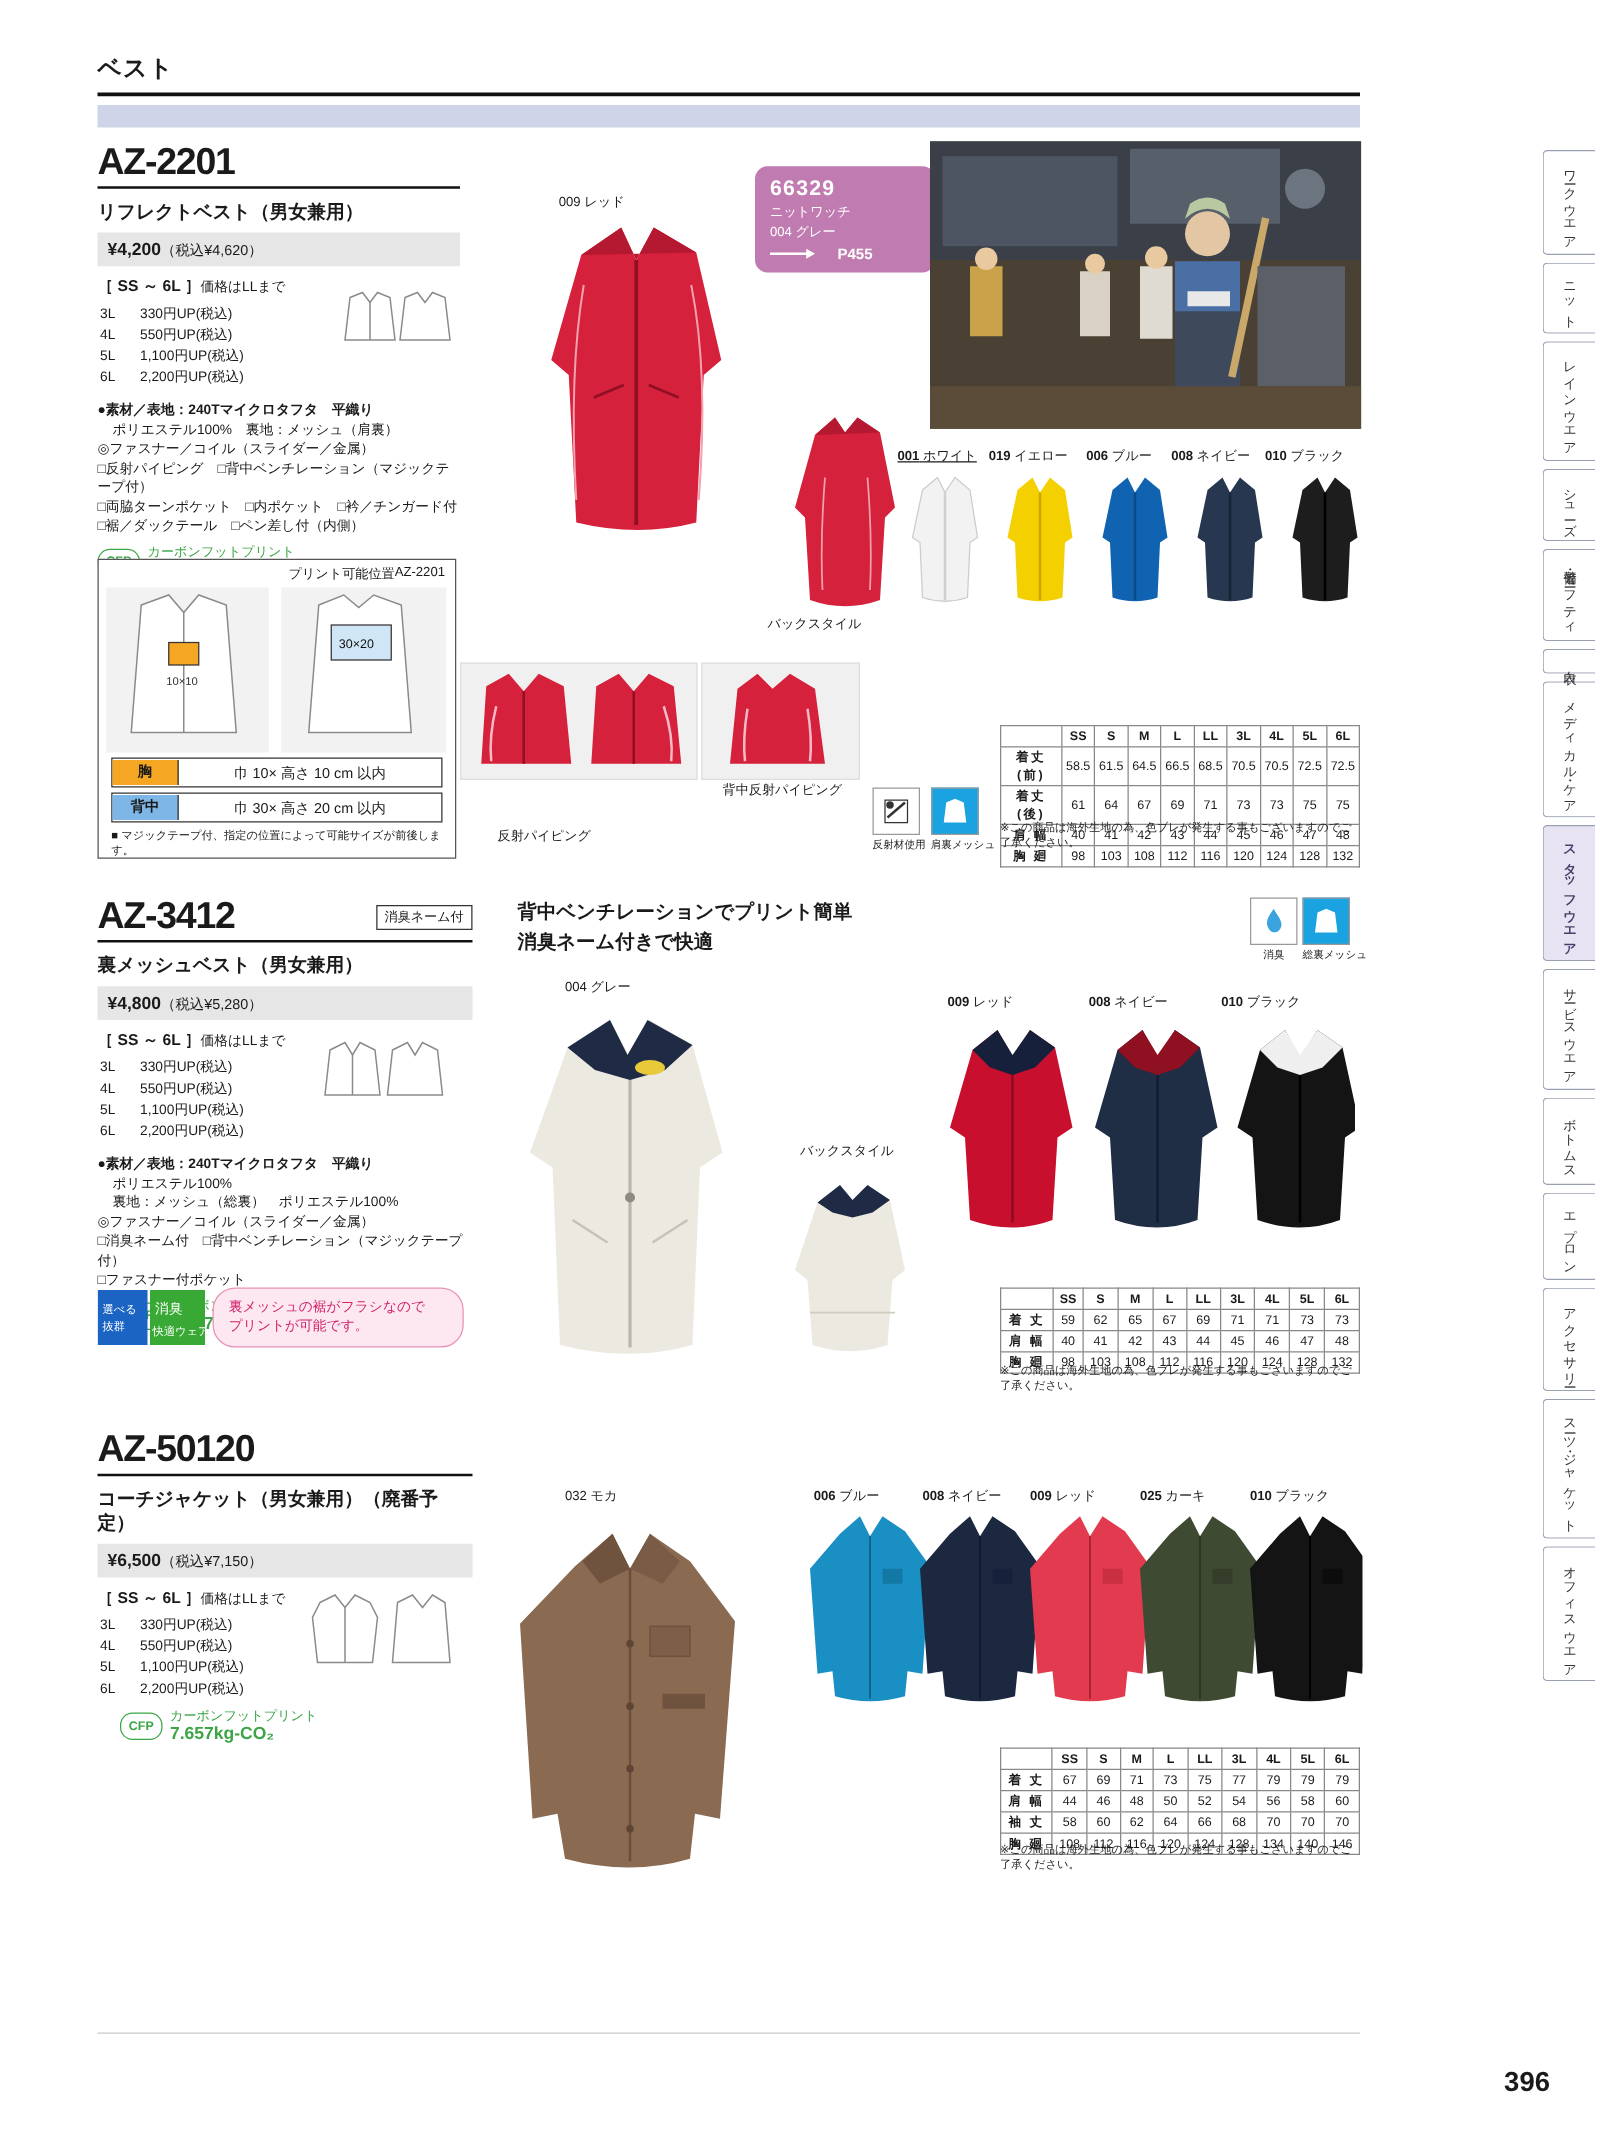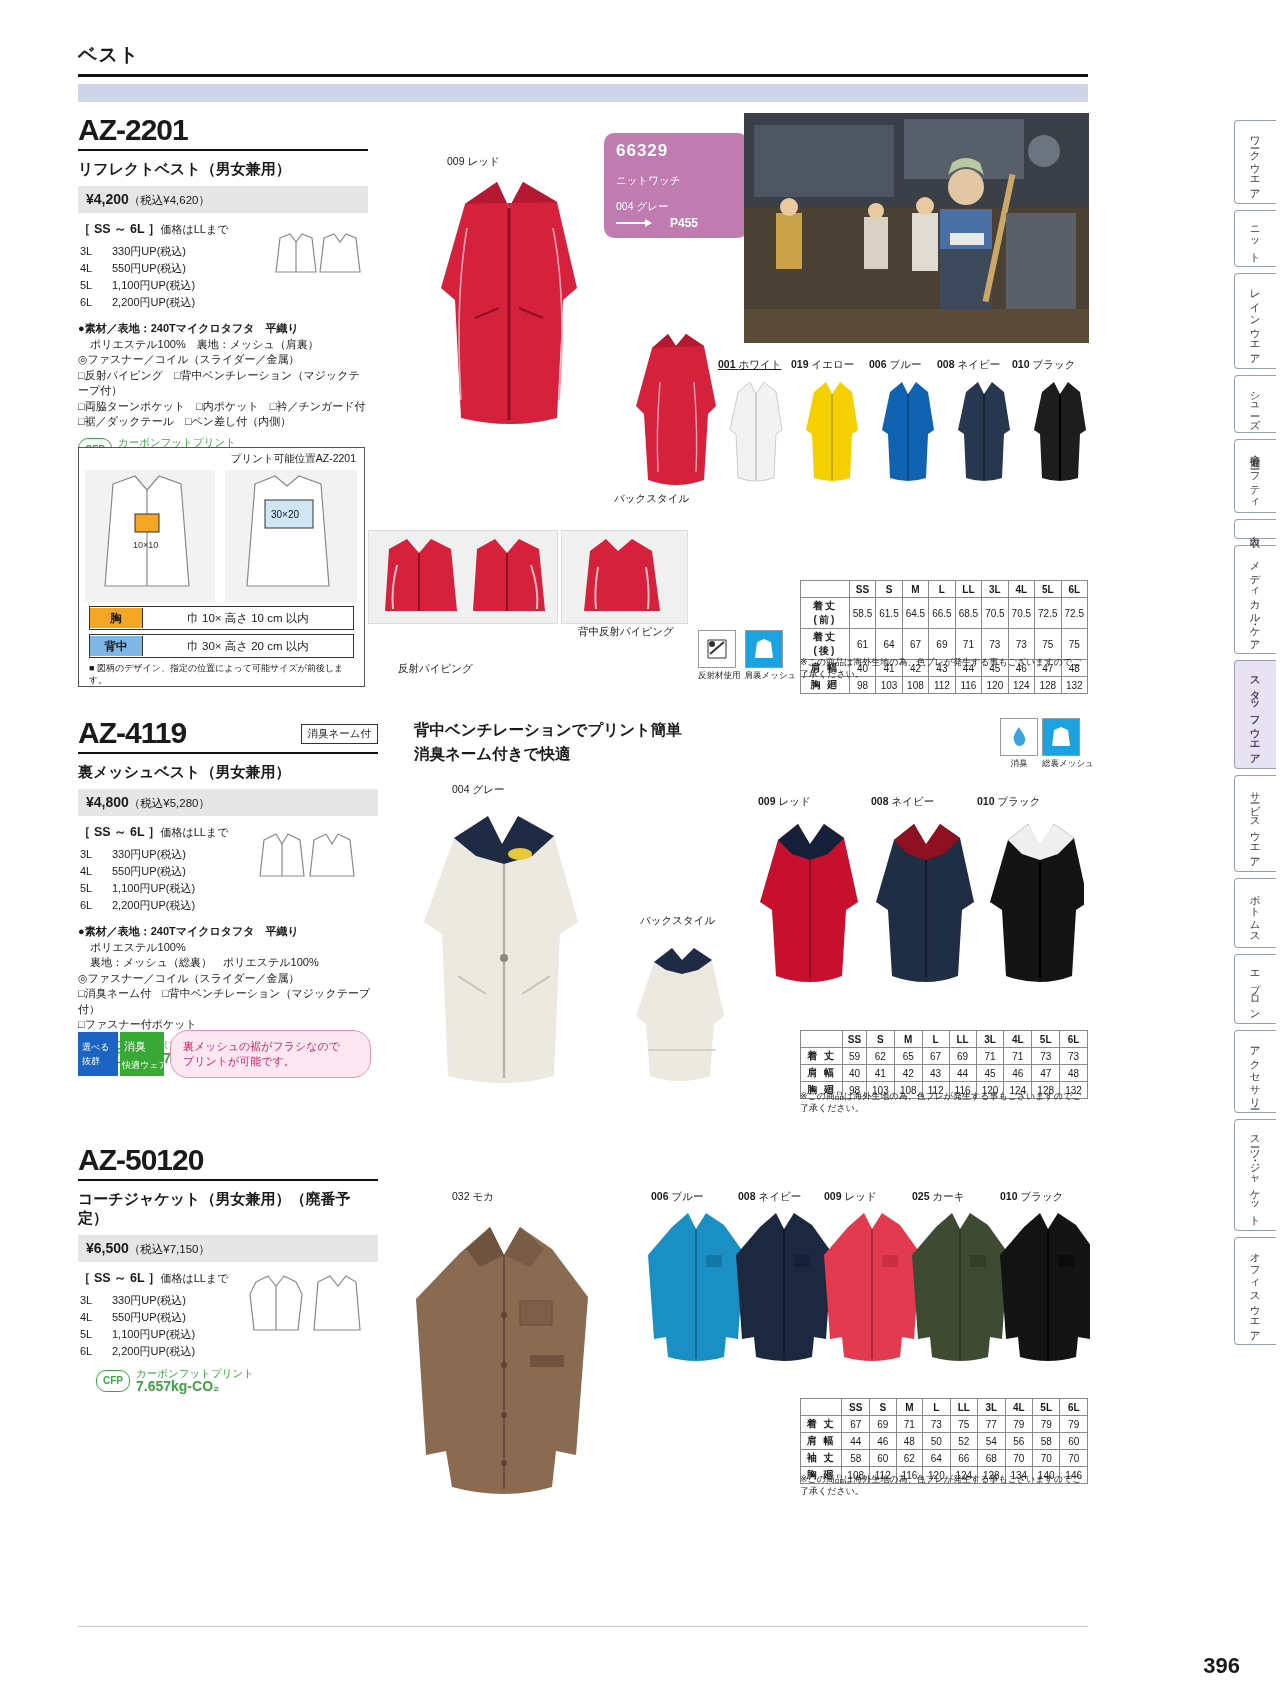--- a/index.html
+++ b/index.html
@@ -73,21 +73,21 @@
   
   .stbl{position:absolute;border-collapse:collapse;font-size:10px;background:#fff;}
   .stbl td,.stbl th{border:1px solid #888;padding:1px 3px;text-align:center;font-weight:normal;height:14px;}
   .stbl th{background:#fff;font-weight:bold;}
   .stbl td.lbl{font-weight:bold;letter-spacing:2px;}
   .tnote{position:absolute;font-size:9px;line-height:11.5px;color:#222;}
 
   
   .bubble{position:absolute;background:#c07bb0;color:#fff;border-radius:10px;padding:8px 12px;}
   .bubble .n{font-size:17px;font-weight:bold;letter-spacing:1px;}
-  .bubble .s{font-size:10.5px;line-height:14px;margin-top:12px;}
+  .bubble .s{font-size:10.5px;line-height:14px;margin-top:2px;}
   .bubble .p{font-size:12px;font-weight:bold;margin-top:3px;display:flex;align-items:center;gap:20px;}
   .bubble .arrow{display:inline-block;width:34px;height:2px;background:#fff;position:relative;}
   .bubble .arrow:after{content:"";position:absolute;right:-2px;top:-3px;border-left:7px solid #fff;border-top:4px solid transparent;border-bottom:4px solid transparent;}
 
   
   .icoset{position:absolute;display:flex;gap:4px;}
   .ico{width:36px;height:36px;border:1px solid #999;display:flex;align-items:center;justify-content:center;background:#fff;}
   .ico.blue{background:#1aa3e0;}
   .icolab{font-size:8.5px;text-align:center;margin-top:2px;}
 
@@ -227,21 +227,21 @@
       <text x="192" y="52" font-size="10" fill="#111">30×20</text>
     </svg>
     <div class="pp-row">
       <div class="pp-key orange">胸</div>
       <div class="pp-val">巾 10× 高さ 10 cm 以内</div>
     </div>
     <div class="pp-row">
       <div class="pp-key blue">背中</div>
       <div class="pp-val">巾 30× 高さ 20 cm 以内</div>
     </div>
-    <div class="pp-note">■ 図柄のデザイン、指定の位置によって可能サイズが前後します。</div>
+    <div class="pp-note">■ マジックテープ付、指定の位置によって可能サイズが前後します。</div>
   </div>
 
   <div class="cap" style="left:447px;top:155px;">009 レッド</div>
   <svg class="ph" style="left:405px;top:168px;" width="210" height="330">
     <path d="M60 36 L92 14 L104 40 L118 14 L152 34 L172 120 L158 132 L152 250 Q106 262 56 250 L50 132 L36 120 Z" fill="#d6213c"></path>
     <path d="M60 36 L92 14 L104 40 L118 14 L152 34" fill="#b51831"></path>
     <path d="M104 40 L104 252" stroke="#8f0f23" stroke-width="3" fill="none"></path>
     <path d="M62 60 Q50 130 56 232" stroke="#f4a0ae" stroke-width="1.6" fill="none"></path>
     <path d="M148 60 Q162 130 154 232" stroke="#f4a0ae" stroke-width="1.6" fill="none"></path>
     <path d="M70 150 L94 140" stroke="#8f0f23" stroke-width="2" fill="none"></path>
@@ -422,21 +422,21 @@
       <td>124</td>
       <td>128</td>
       <td>132</td>
     </tr>
   </tbody>
     </table>
   <div class="tnote" style="left:800px;top:657px;width:288px;">※この商品は海外生地の為、色ブレが発生する事もございますのでご了承ください。</div>
 
   <div class="prod" style="left:78px;top:716px;width:300px;">
     <div style="display:flex;align-items:flex-end;justify-content:space-between;">
-      <div class="code">AZ-4119</div>
+      <div class="code">AZ-3412</div>
       <div class="namebadge" style="margin-bottom:6px;">消臭ネーム付</div>
     </div>
     <div class="code-rule"></div>
     <div class="pname">裏メッシュベスト（男女兼用）</div>
     <div class="price-band">
       <span>¥4,800</span><span class="tax">（税込¥5,280）</span>
     </div>
     <div class="sizeline">
       <span>［ SS ～ 6L ］</span><span class="note">価格はLLまで</span>
     </div>

